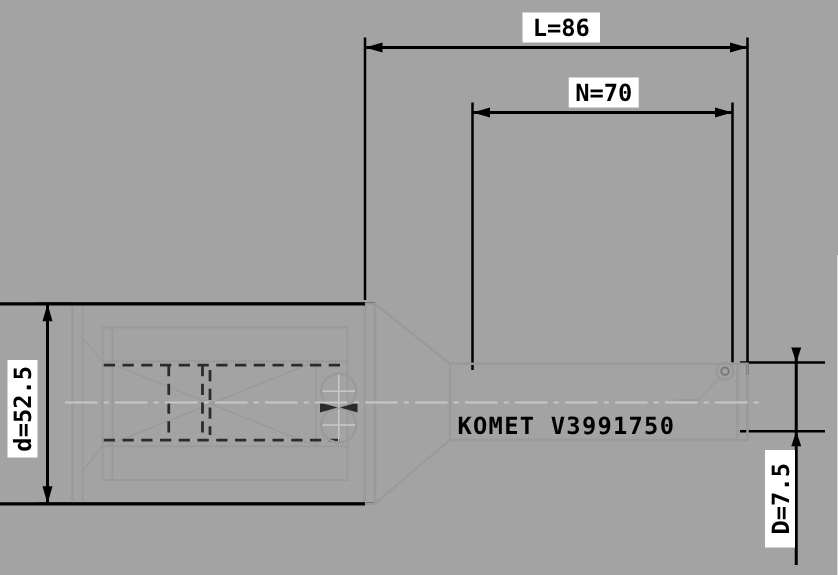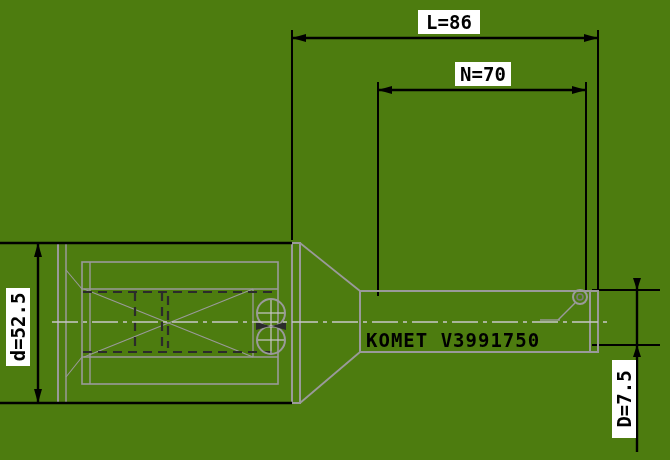--- a/index.html
+++ b/index.html
@@ -10,21 +10,21 @@
   body {
     width: 670px;
     height: 460px;
     font-family: "Liberation Sans", sans-serif;
     overflow: hidden;
   }
   #drawing-root {
     position: relative;
     width: 670px;
     height: 460px;
-    background: #4d7c0f;
+    background: #a3a3a3;
   }
   svg#cad-canvas {
     position: absolute;
     left: 0;
     top: 0;
     width: 670px;
     height: 460px;
     display: block;
   }
   .dim-text {

